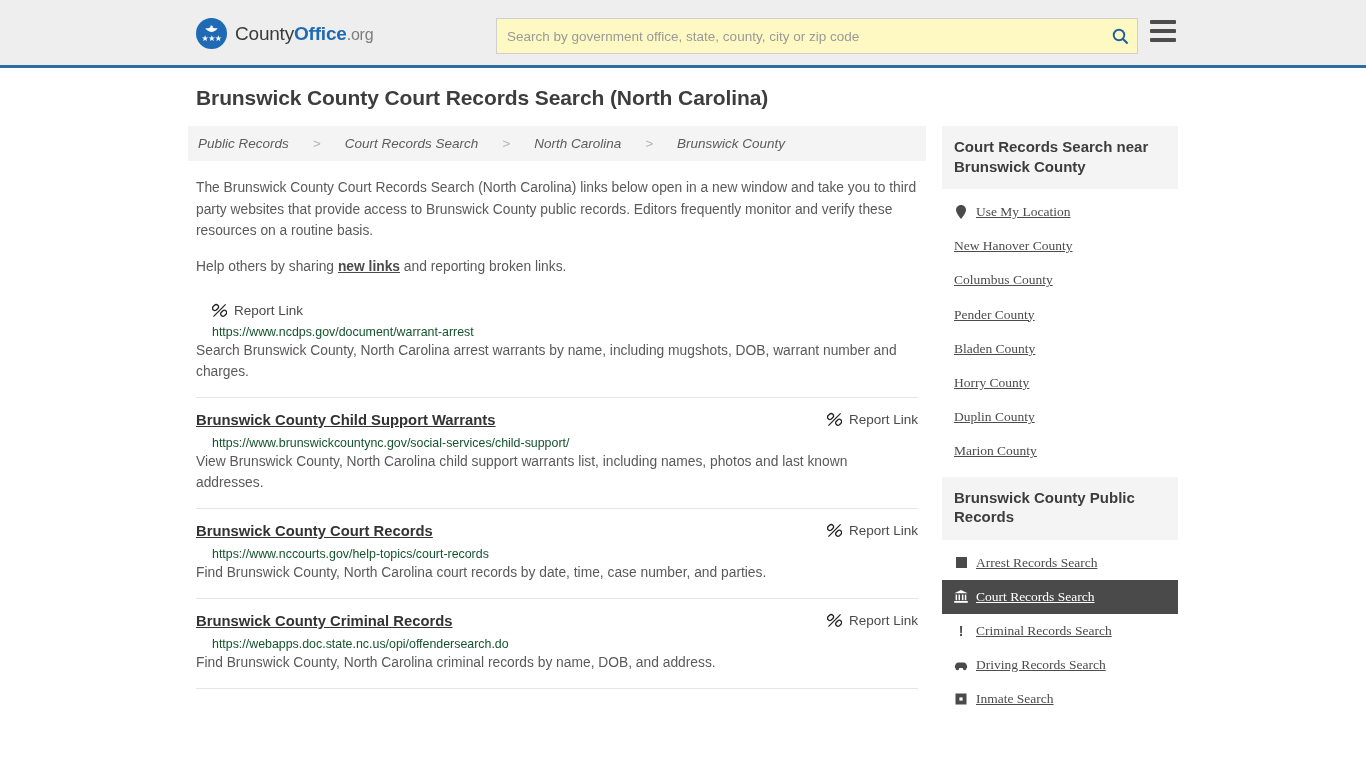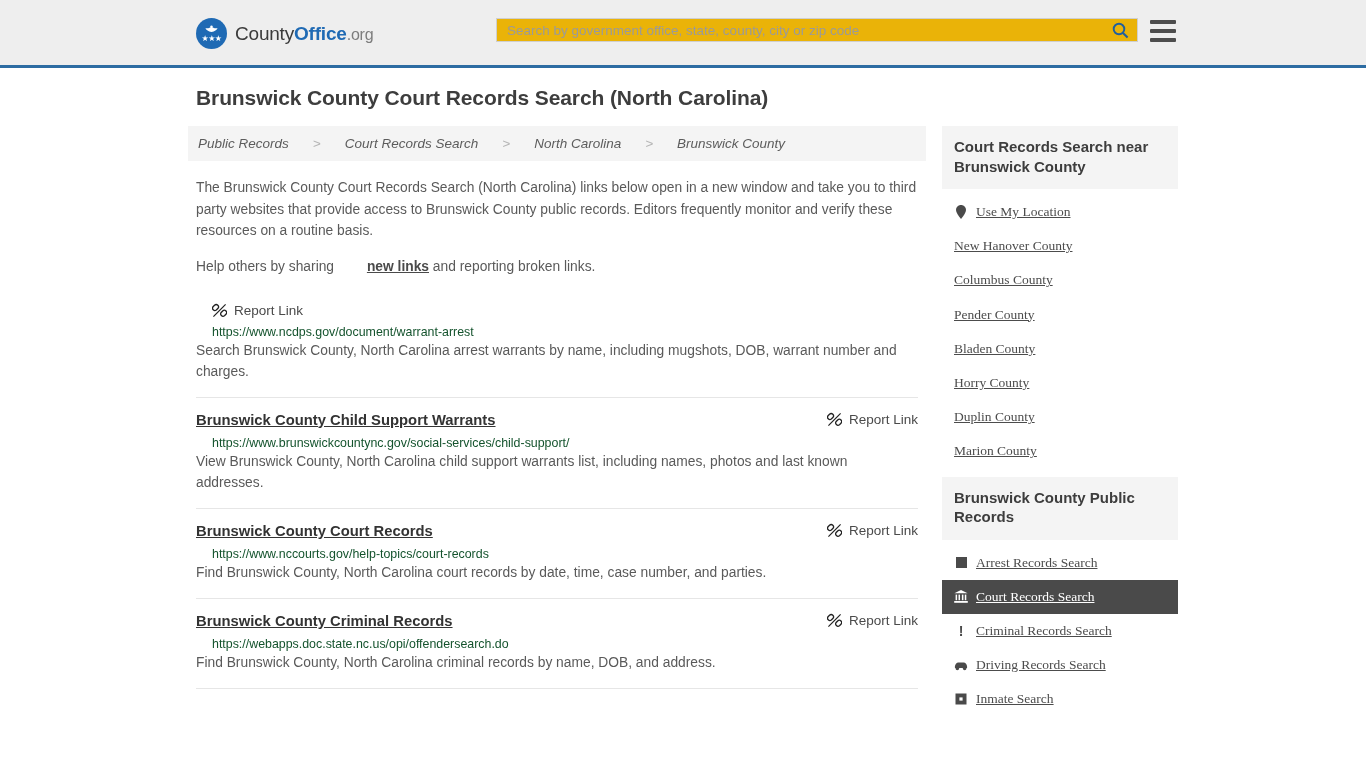--- a/index.html
+++ b/index.html
@@ -63,22 +63,22 @@
   }
   .brand-text .b1 { color: #3b3b3b; }
   .brand-text .b2 { color: #1f6ab4; font-weight: bold; }
   .brand-text .b3 { color: #7d7d7d; font-size: 16px; }
 
   .search-wrap {
     position: absolute;
     left: 496px;
     top: 18px;
     width: 642px;
-    height: 24px;
-    background: #eab308;
+    height: 36px;
+    background: #fef9c3;
     border: 1px solid #cfcfcf;
     display: flex;
     align-items: center;
   }
   .search-input {
     flex: 1 1 auto;
     border: none;
     outline: none;
     background: transparent;
     font-family: "Liberation Sans", sans-serif;
@@ -158,21 +158,20 @@
     font-size: 13.8px;
     line-height: 1.57;
     color: #5a5a5a;
     margin: 14px 0 0 0;
   }
   .intro p:first-child { margin-top: 16px; }
   .intro a {
     color: #4a4a4a;
     text-decoration: underline;
     font-weight: bold;
-    margin-left: 29px;
   }
 
   
   .results { margin-top: 24px; padding: 0 8px; }
   .result {
     border-top: 1px solid #e6e6e6;
     padding: 13px 0 14px 0;
   }
   .result:first-child { border-top: none; padding-top: 0; }
   .result-head {

